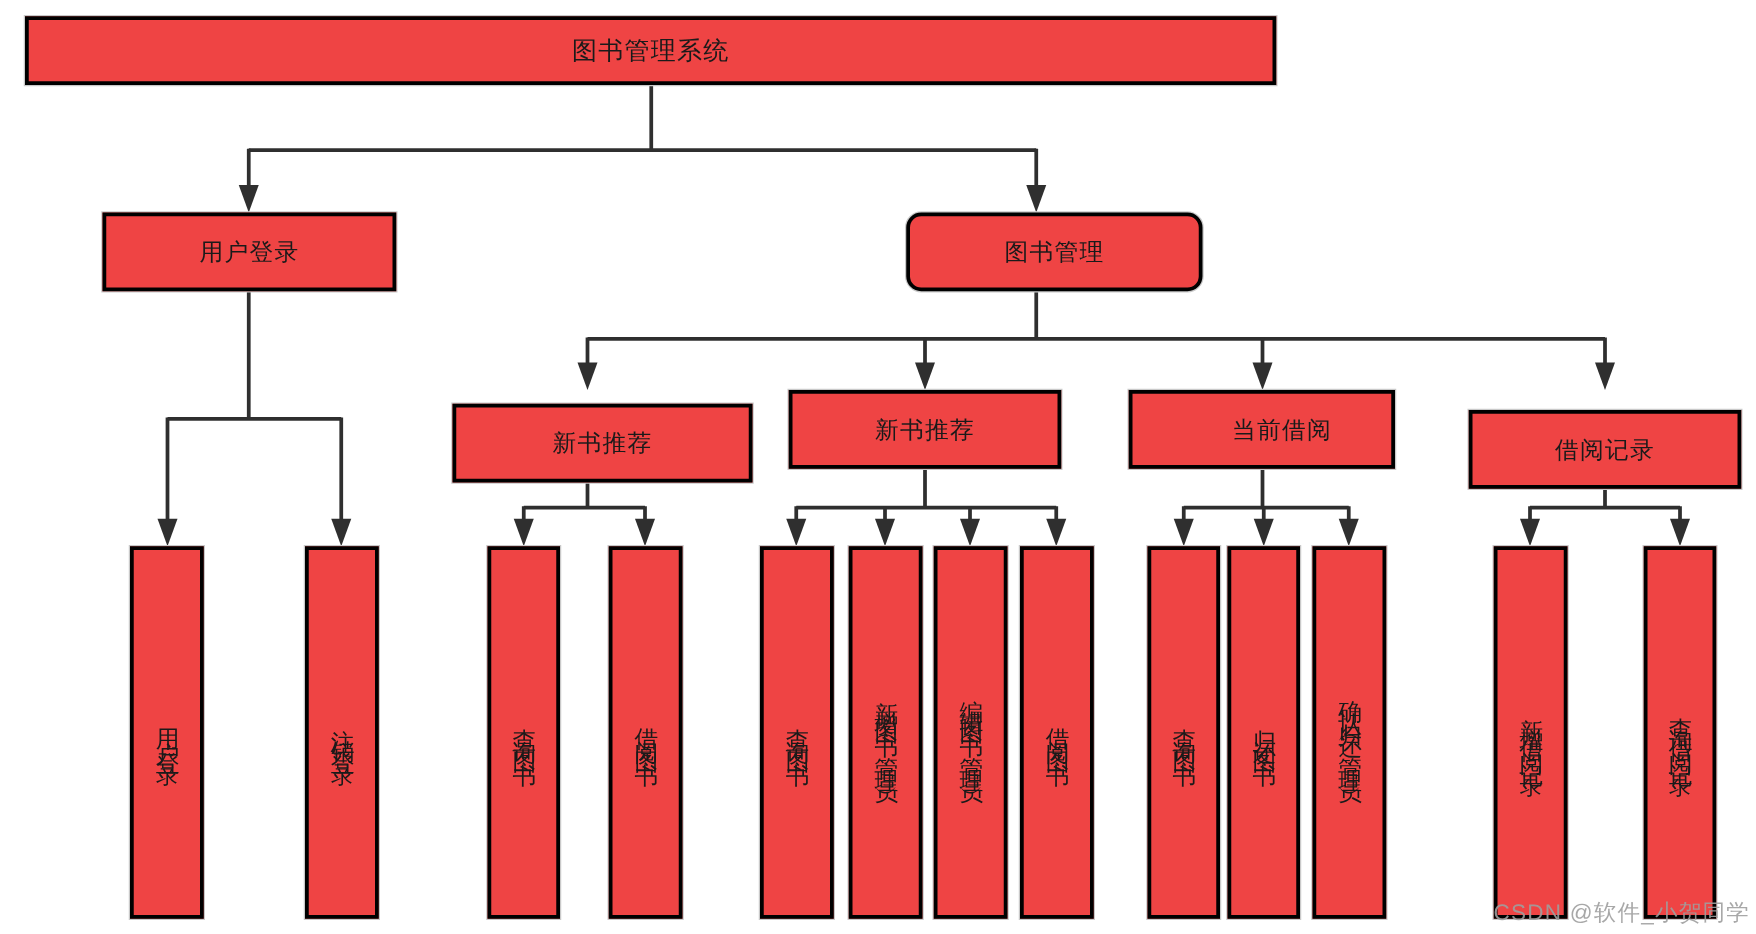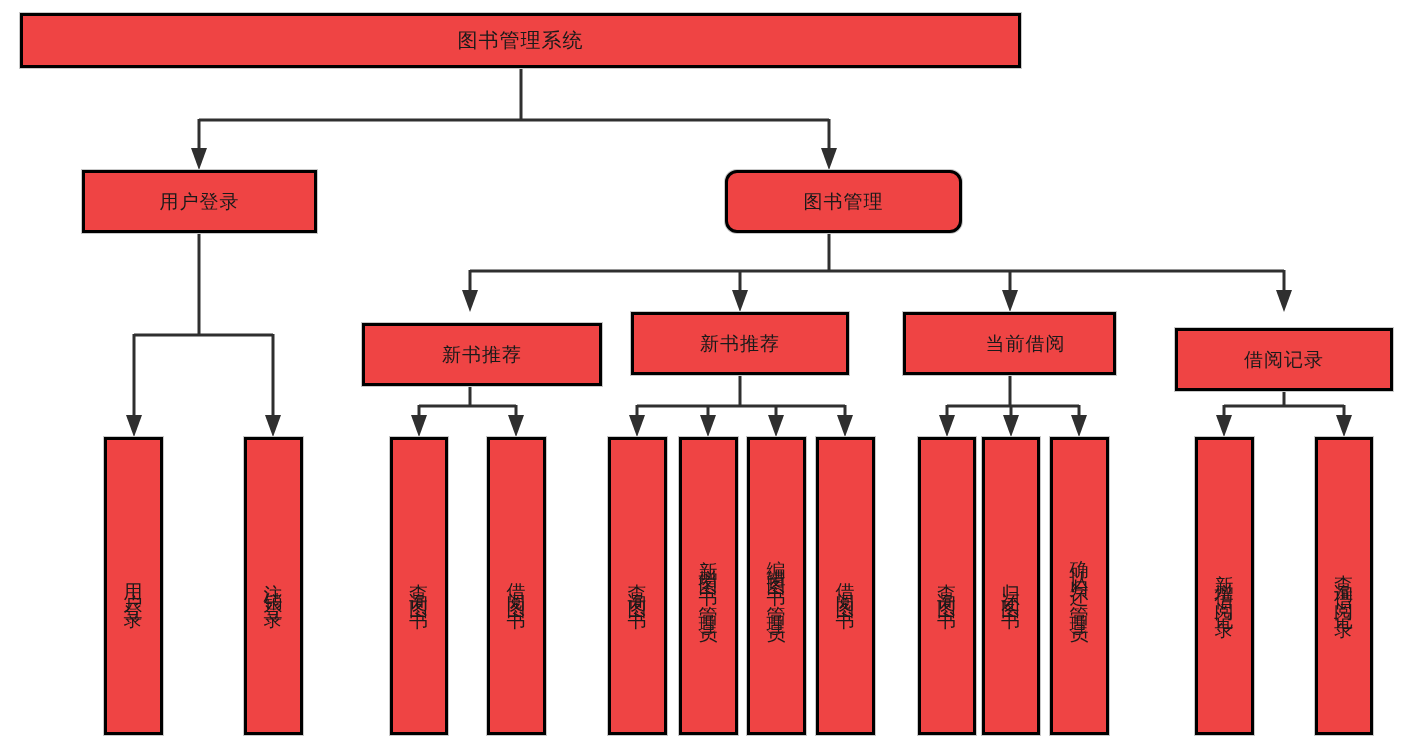--- a/index.html
+++ b/index.html
@@ -188,14 +188,15 @@
     <span class="vtext">确认归还（管理员）</span>
   </div>
 
   <div class="box leaf" style="left:1195px; width:59px;">
     <span class="vtext">新增借阅记录</span>
   </div>
   <div class="box leaf" style="left:1315px; width:58px;">
     <span class="vtext">查询借阅记录</span>
   </div>
 
+  <div class="watermark">CSDN @软件_小贺同学</div>
 
 </div>
 
 </body></html>

